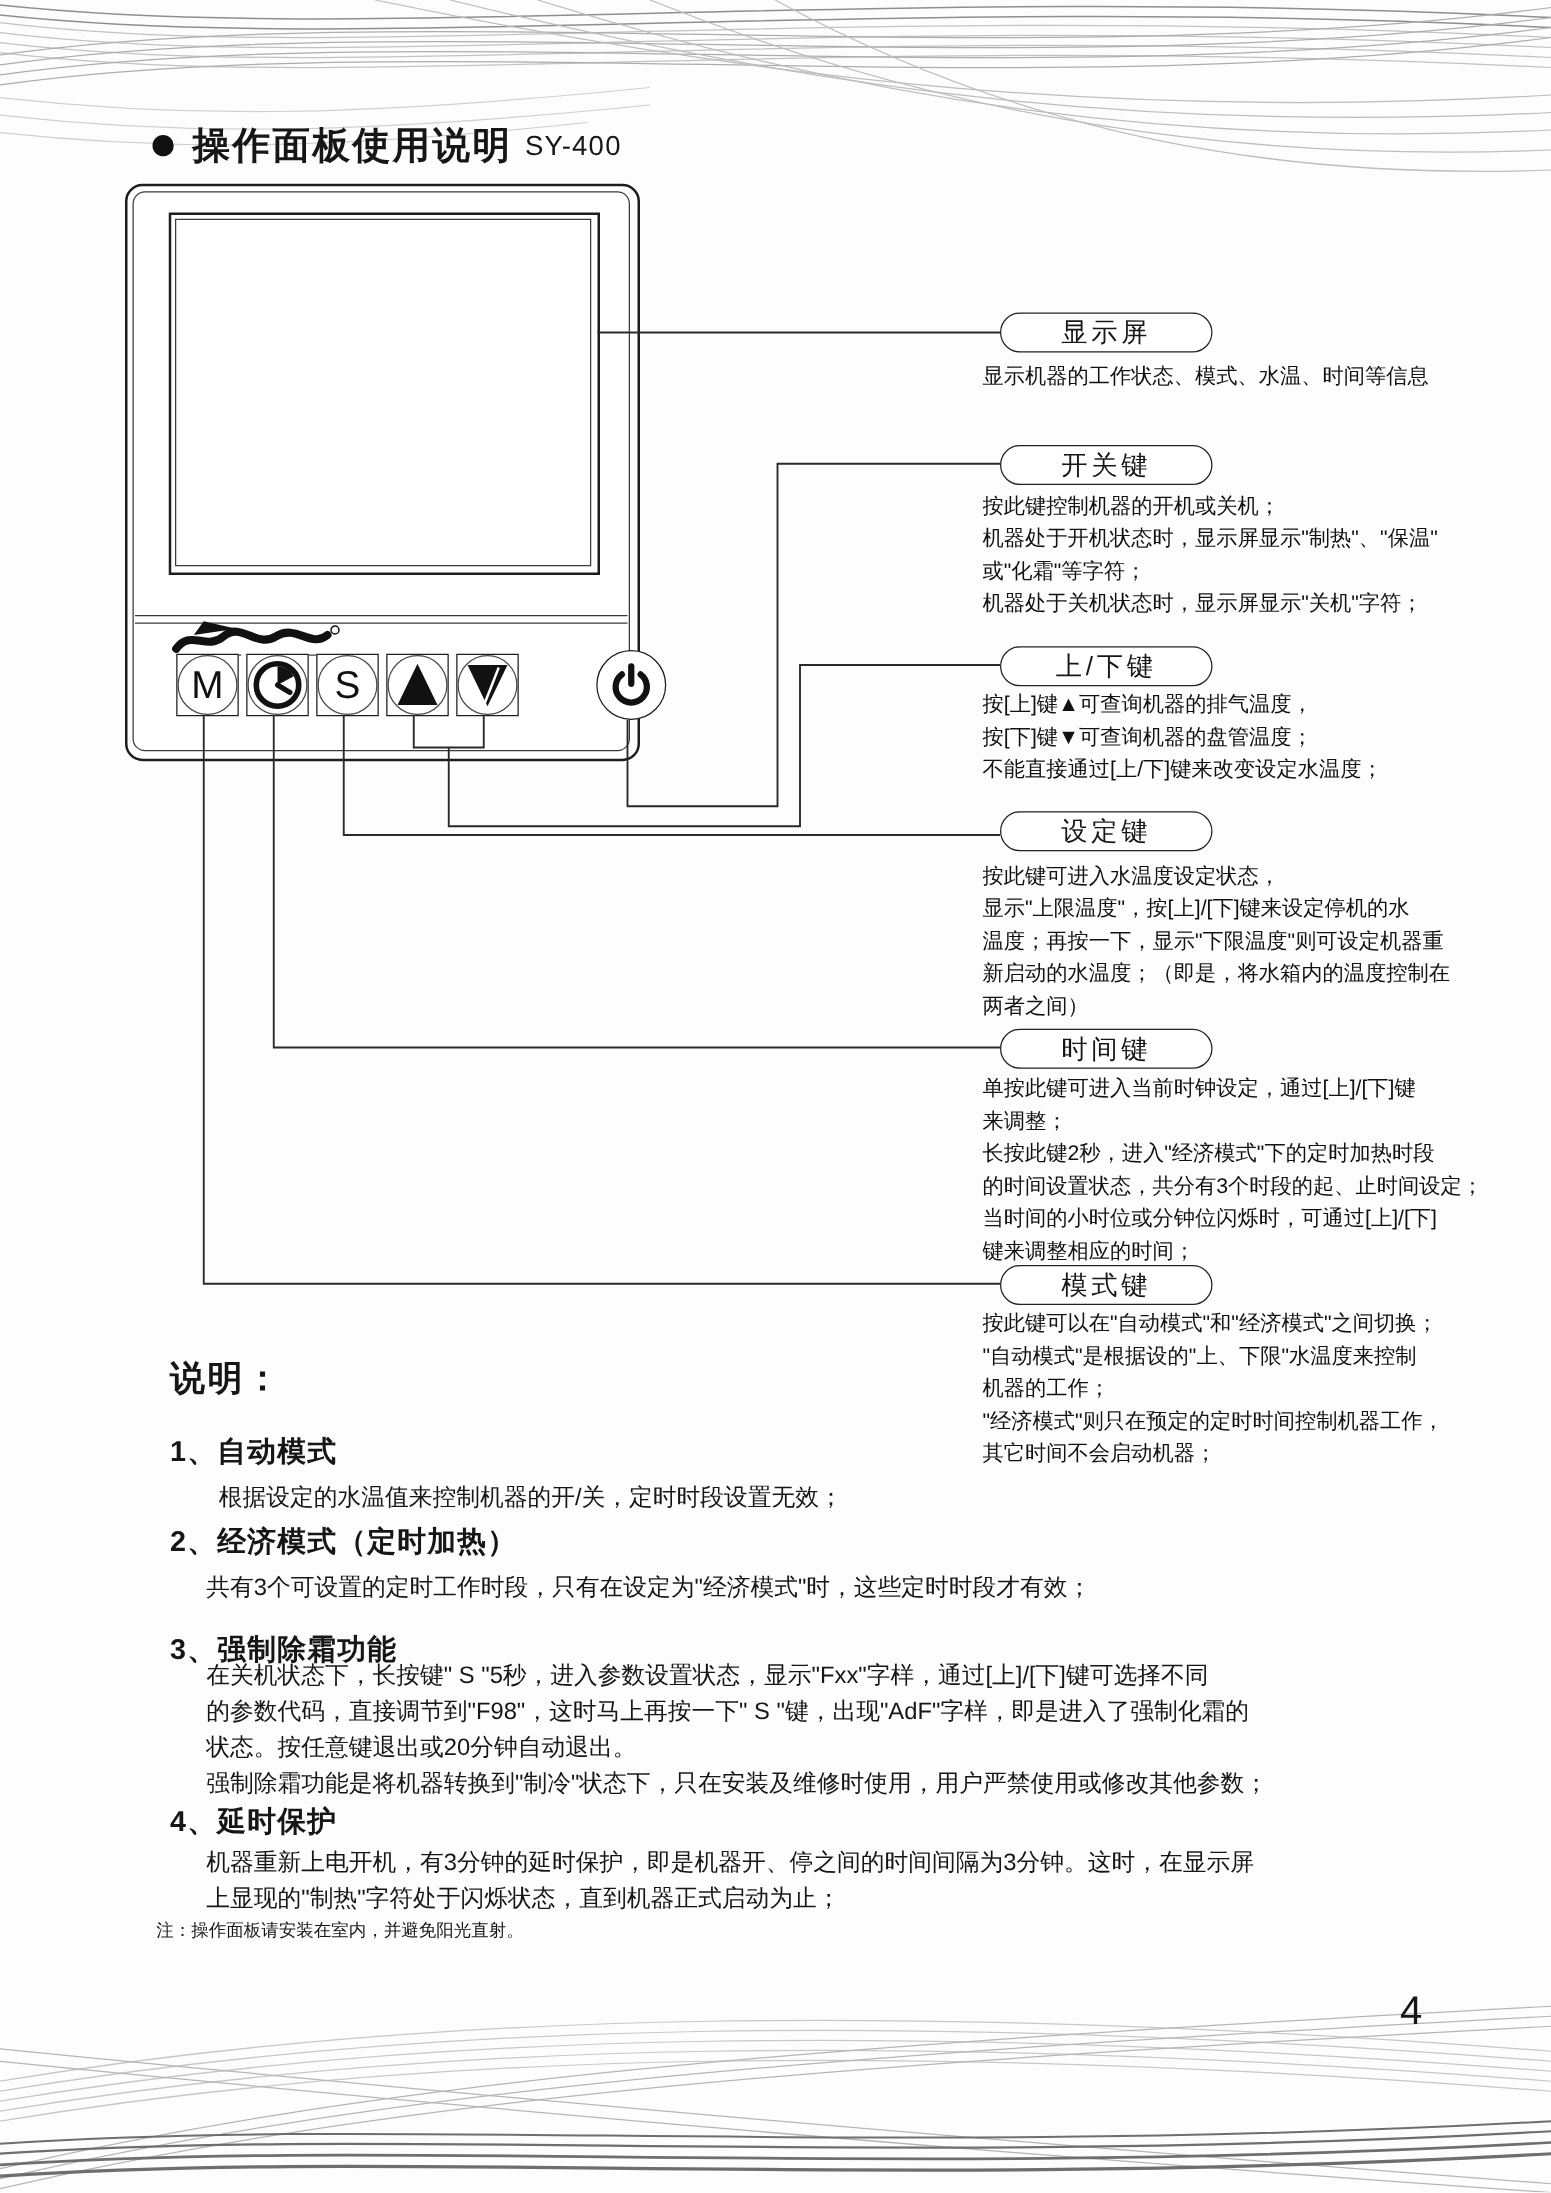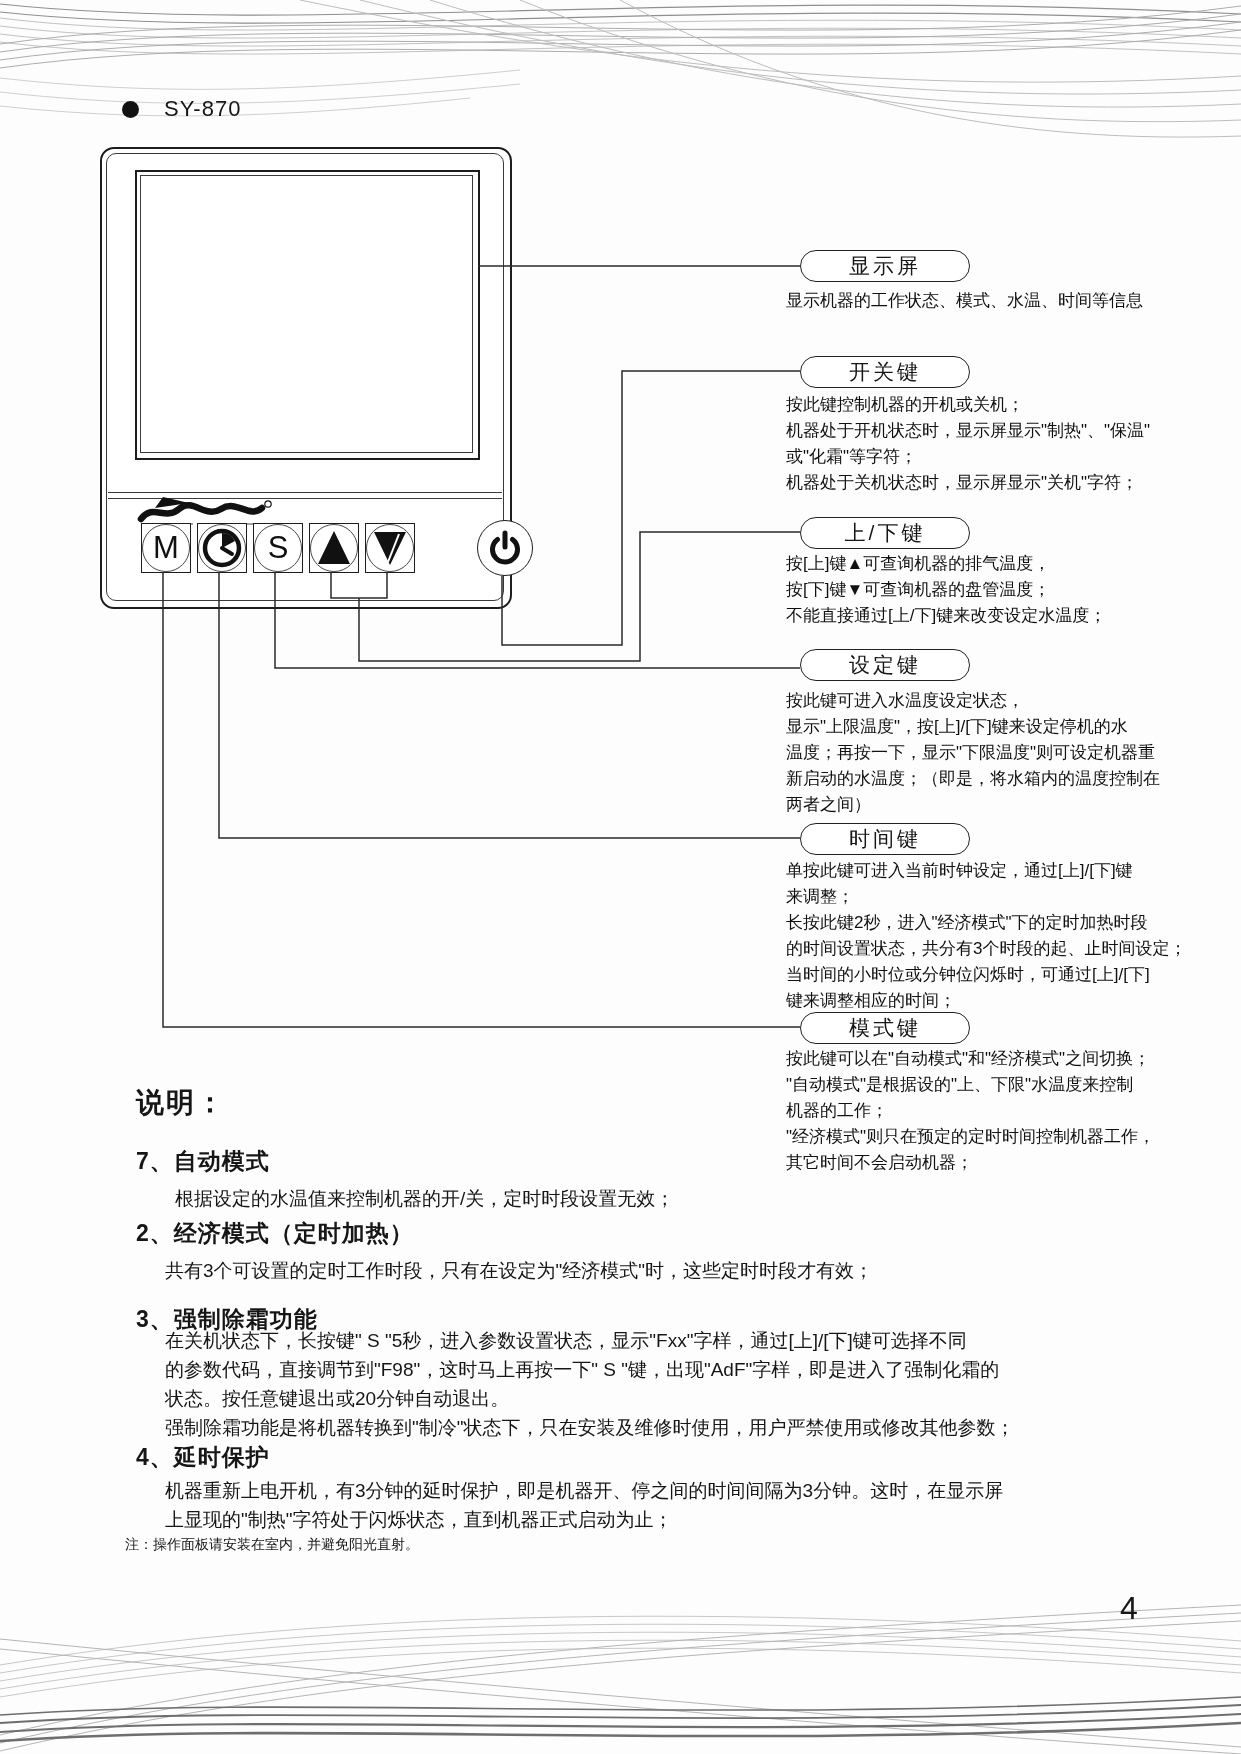--- a/index.html
+++ b/index.html
@@ -89,21 +89,22 @@
   <g stroke="#6e6e6e">
     <path stroke-width="1.6" d="M0 146 C 320 124, 700 158, 1241 128"></path>
     <path stroke-width="1.8" d="M0 154 C 320 132, 700 166, 1241 136"></path>
     <path stroke-width="2.2" d="M0 163 C 320 141, 700 175, 1241 145"></path>
     <path stroke-width="2.6" d="M0 172 C 320 150, 700 184, 1241 154"></path>
   </g>
 </svg>
 
 <div class="abs doc-title">
   <span class="bullet"></span>
-  <span class="title-model">SY-870</span>
+  <span class="title-text">操作面板使用说明</span>
+  <span class="title-model">SY-400</span>
 </div>
 
 <div class="abs panel-outer">
   <div class="abs panel-inner"></div>
   <div class="abs divider" style="top:343px;"></div>
   <div class="abs divider" style="top:349px;"></div>
 
   <div class="abs display-outer">
     <div class="abs display-inner"></div>
   </div>
@@ -200,21 +201,21 @@
 
 <div class="abs pill" style="top:1012px;">模式键</div>
 <div class="abs callout-desc" style="top:1046px;">按此键可以在"自动模式"和"经济模式"之间切换；
 "自动模式"是根据设的"上、下限"水温度来控制
 机器的工作；
 "经济模式"则只在预定的定时时间控制机器工作，
 其它时间不会启动机器；</div>
 
 <div class="abs notes-heading">说明：</div>
 
-<div class="abs item-title" style="top:1146px;">7、自动模式</div>
+<div class="abs item-title" style="top:1146px;">1、自动模式</div>
 <div class="abs item-body" style="top:1184px;margin-left:10px;">根据设定的水温值来控制机器的开/关，定时时段设置无效；</div>
 
 <div class="abs item-title" style="top:1218px;">2、经济模式（定时加热）</div>
 <div class="abs item-body" style="top:1256px;">共有3个可设置的定时工作时段，只有在设定为"经济模式"时，这些定时时段才有效；</div>
 
 <div class="abs item-title" style="top:1292px;margin-top:12px;">3、强制除霜功能</div>
 <div class="abs item-body" style="top:1326px;">在关机状态下，长按键" S "5秒，进入参数设置状态，显示"Fxx"字样，通过[上]/[下]键可选择不同
 的参数代码，直接调节到"F98"，这时马上再按一下" S "键，出现"AdF"字样，即是进入了强制化霜的
 状态。按任意键退出或20分钟自动退出。
 强制除霜功能是将机器转换到"制冷"状态下，只在安装及维修时使用，用户严禁使用或修改其他参数；</div>

